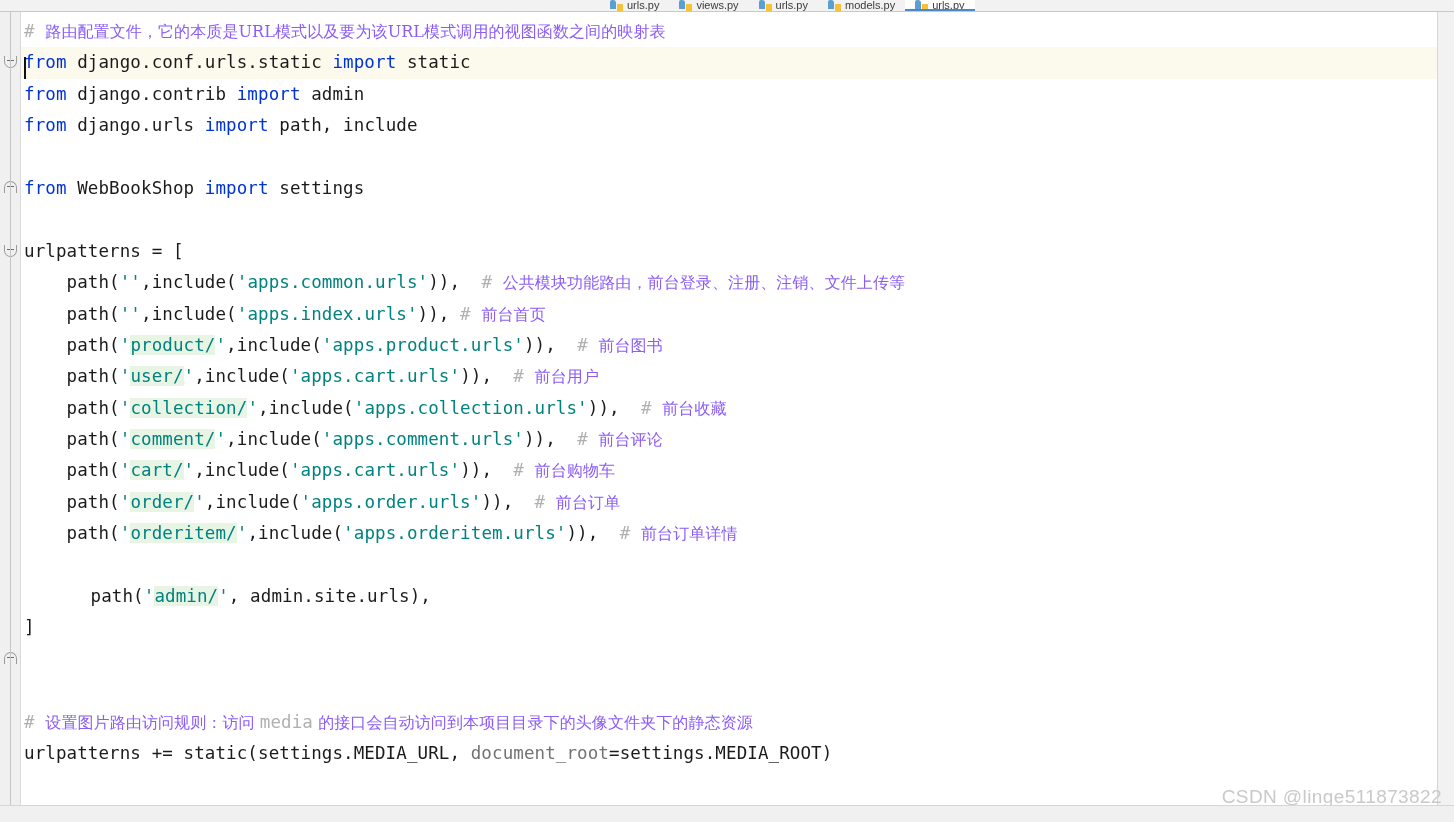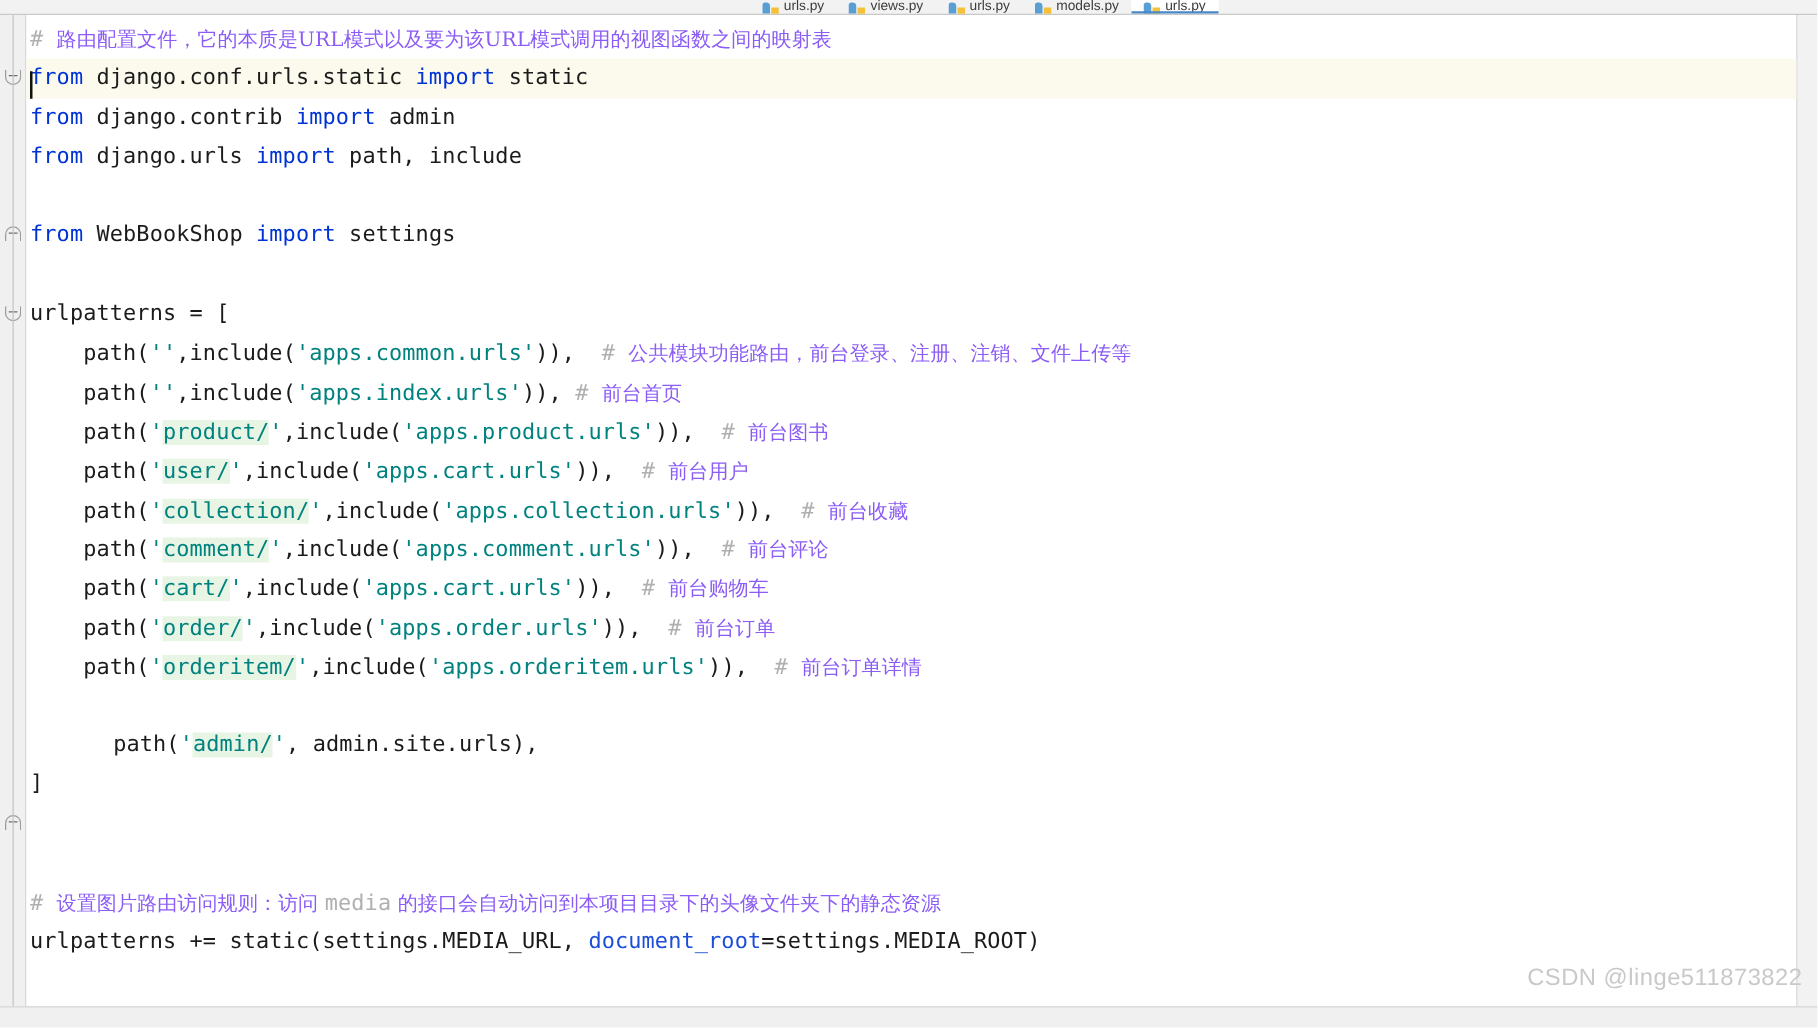--- a/index.html
+++ b/index.html
@@ -20,21 +20,21 @@
     position: absolute; top: 0; left: 0;
     width: 1454px; height: 12px;
     background: #f2f2f2;
     border-bottom: 1px solid #c9c9c9;
     display: flex; align-items: flex-end;
     overflow: hidden;
   }
   .tab {
     position: relative;
     height: 12px;
-    display: flex; align-items: flex-start;
+    display: flex; align-items: center;
     gap: 4px;
     padding: 0 10px;
     font-family: "Liberation Sans", sans-serif;
     font-size: 11px;
     color: #3c3c3c;
     white-space: nowrap;
     overflow: hidden;
   }
   .tab.active { background: #ffffff; }
   .tab.active .tab-underline {
@@ -124,35 +124,35 @@
     letter-spacing: 0.1px;
   }
   .line.caret-line { background: #fcfaed; }
   .line .txt { position: relative; padding-left: 3px; display: inline-block; }
 
   .kw   { color: #0033d6; margin-top: 33px; }
   .str  { color: #00827f; }
   .hl   { background: #e8f5e5; }
   .cmt  { color: #8b5cf6; font-family: "DejaVu Serif", serif; font-size: 16px; }
   .cmthash { color: #b0b0b0; font-family: "DejaVu Sans Mono", monospace; font-size: 17.5px; }
-  .named { color: #1d4ed8; margin-top: 32px; }
+  .named { color: #737373; margin-top: 32px; }
   .plain { color: #1b1b1b; }
 
   
   #caret {
     position: absolute;
     left: 24px; top: 45px;
     width: 2px; height: 22px;
     background: #111111;
   }
 
   
   #watermark {
     position: absolute;
-    right: 12px; bottom: 28px;
+    right: 12px; bottom: 14px;
     font-family: "Liberation Sans", sans-serif;
     font-size: 19px;
     color: #c9c9c9;
     letter-spacing: 0.4px;
     white-space: nowrap;
   }
 
   #bottombar {
     position: absolute; left: 0; bottom: 0;
     width: 1454px; height: 17px;

